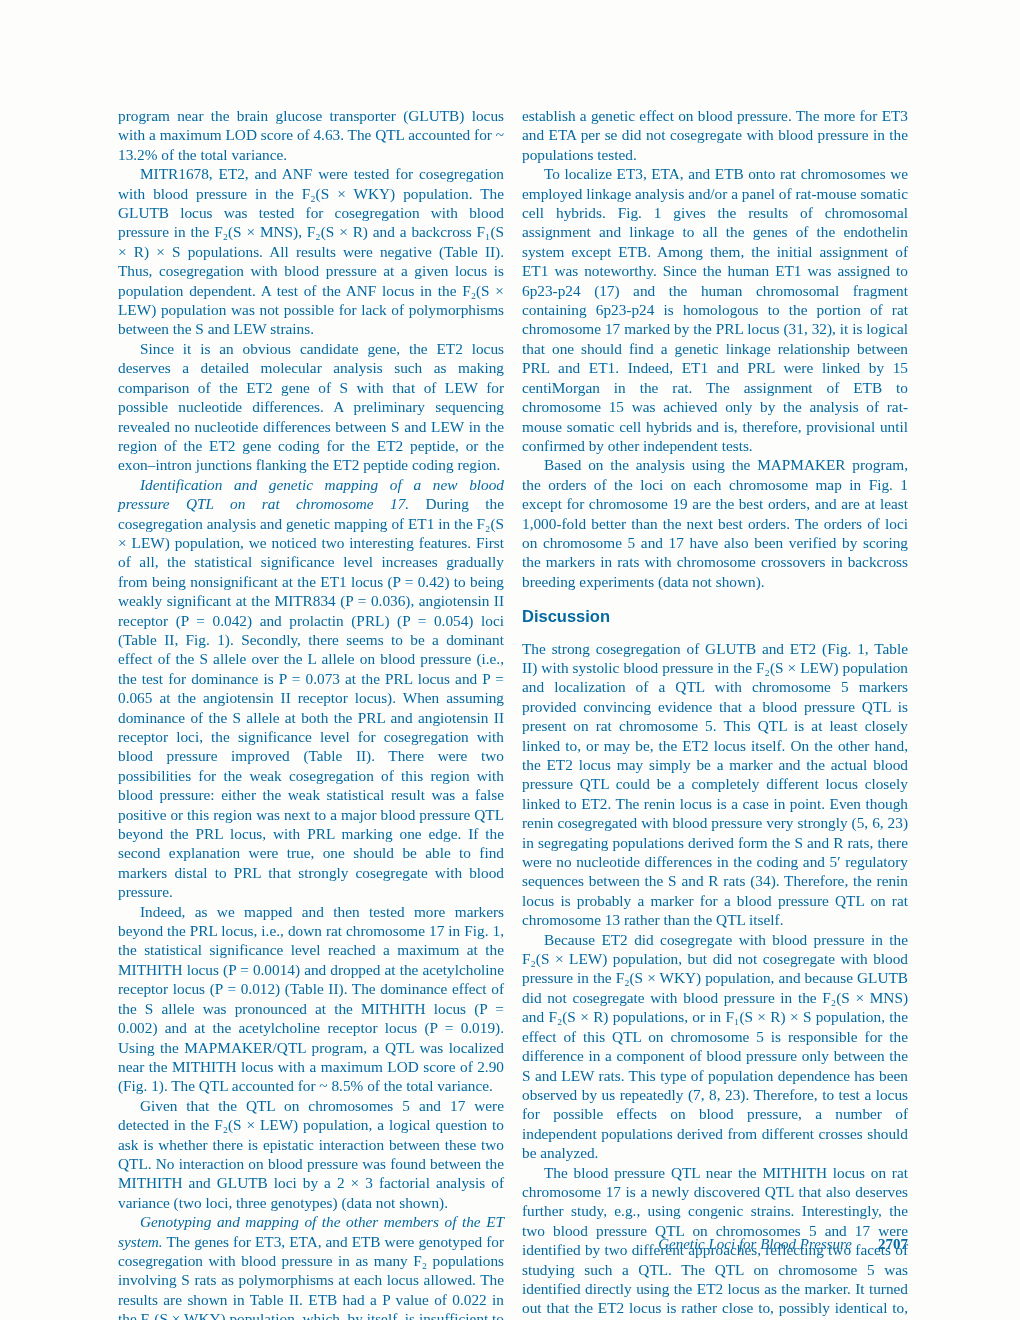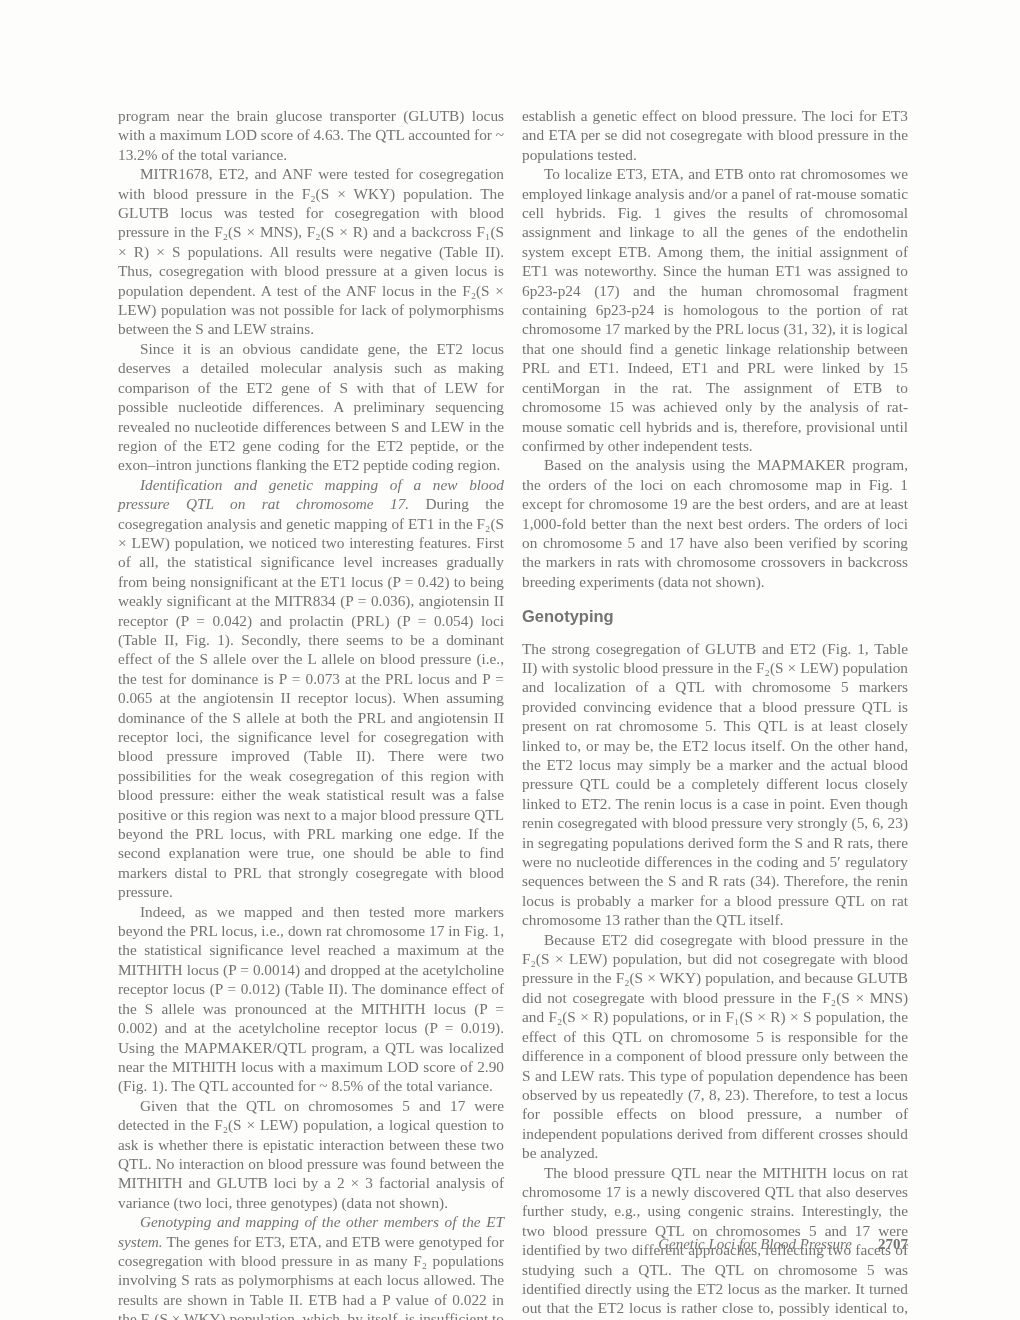--- a/index.html
+++ b/index.html
@@ -6,21 +6,21 @@
     margin: 0;
     padding: 0;
     background: #ffffff;
   }
   .page {
     position: relative;
     width: 1020px;
     height: 1320px;
     background: #fdfdfc;
     font-family: "Liberation Serif", serif;
-    color: #737373;
+    color: #0369a1;
     overflow: hidden;
   }
   .columns {
     position: absolute;
     left: 118px;
     top: 106px;
     width: 790px;
     display: flex;
     gap: 18px;
   }
@@ -70,24 +70,24 @@
     <div class="col">
         <p class="para">program near the brain glucose transporter (GLUTB) locus with a maximum LOD score of 4.63. The QTL accounted for ~ 13.2% of the total variance.</p>
         <p class="para indent">MITR1678, ET2, and ANF were tested for cosegregation with blood pressure in the F₂(S × WKY) population. The GLUTB locus was tested for cosegregation with blood pressure in the F₂(S × MNS), F₂(S × R) and a backcross F₁(S × R) × S populations. All results were negative (Table II). Thus, cosegregation with blood pressure at a given locus is population dependent. A test of the ANF locus in the F₂(S × LEW) population was not possible for lack of polymorphisms between the S and LEW strains.</p>
         <p class="para indent">Since it is an obvious candidate gene, the ET2 locus deserves a detailed molecular analysis such as making comparison of the ET2 gene of S with that of LEW for possible nucleotide differences. A preliminary sequencing revealed no nucleotide differences between S and LEW in the region of the ET2 gene coding for the ET2 peptide, or the exon–intron junctions flanking the ET2 peptide coding region.</p>
         <p class="para indent"><span class="lead">Identification and genetic mapping of a new blood pressure QTL on rat chromosome 17.</span> During the cosegregation analysis and genetic mapping of ET1 in the F₂(S × LEW) population, we noticed two interesting features. First of all, the statistical significance level increases gradually from being nonsignificant at the ET1 locus (P = 0.42) to being weakly significant at the MITR834 (P = 0.036), angiotensin II receptor (P = 0.042) and prolactin (PRL) (P = 0.054) loci (Table II, Fig. 1). Secondly, there seems to be a dominant effect of the S allele over the L allele on blood pressure (i.e., the test for dominance is P = 0.073 at the PRL locus and P = 0.065 at the angiotensin II receptor locus). When assuming dominance of the S allele at both the PRL and angiotensin II receptor loci, the significance level for cosegregation with blood pressure improved (Table II). There were two possibilities for the weak cosegregation of this region with blood pressure: either the weak statistical result was a false positive or this region was next to a major blood pressure QTL beyond the PRL locus, with PRL marking one edge. If the second explanation were true, one should be able to find markers distal to PRL that strongly cosegregate with blood pressure.</p>
         <p class="para indent">Indeed, as we mapped and then tested more markers beyond the PRL locus, i.e., down rat chromosome 17 in Fig. 1, the statistical significance level reached a maximum at the MITHITH locus (P = 0.0014) and dropped at the acetylcholine receptor locus (P = 0.012) (Table II). The dominance effect of the S allele was pronounced at the MITHITH locus (P = 0.002) and at the acetylcholine receptor locus (P = 0.019). Using the MAPMAKER/QTL program, a QTL was localized near the MITHITH locus with a maximum LOD score of 2.90 (Fig. 1). The QTL accounted for ~ 8.5% of the total variance.</p>
         <p class="para indent">Given that the QTL on chromosomes 5 and 17 were detected in the F₂(S × LEW) population, a logical question to ask is whether there is epistatic interaction between these two QTL. No interaction on blood pressure was found between the MITHITH and GLUTB loci by a 2 × 3 factorial analysis of variance (two loci, three genotypes) (data not shown).</p>
         <p class="para indent"><span class="lead">Genotyping and mapping of the other members of the ET system.</span> The genes for ET3, ETA, and ETB were genotyped for cosegregation with blood pressure in as many F₂ populations involving S rats as polymorphisms at each locus allowed. The results are shown in Table II. ETB had a P value of 0.022 in the F₂(S × WKY) population, which, by itself, is insufficient to</p>
       </div>
     <div class="col">
-        <p class="para">establish a genetic effect on blood pressure. The loci for ET3 and ETA per se did not cosegregate with blood pressure in the populations tested.</p>
+        <p class="para">establish a genetic effect on blood pressure. The more for ET3 and ETA per se did not cosegregate with blood pressure in the populations tested.</p>
         <p class="para indent">To localize ET3, ETA, and ETB onto rat chromosomes we employed linkage analysis and/or a panel of rat-mouse somatic cell hybrids. Fig. 1 gives the results of chromosomal assignment and linkage to all the genes of the endothelin system except ETB. Among them, the initial assignment of ET1 was noteworthy. Since the human ET1 was assigned to 6p23-p24 (17) and the human chromosomal fragment containing 6p23-p24 is homologous to the portion of rat chromosome 17 marked by the PRL locus (31, 32), it is logical that one should find a genetic linkage relationship between PRL and ET1. Indeed, ET1 and PRL were linked by 15 centiMorgan in the rat. The assignment of ETB to chromosome 15 was achieved only by the analysis of rat-mouse somatic cell hybrids and is, therefore, provisional until confirmed by other independent tests.</p>
         <p class="para indent">Based on the analysis using the MAPMAKER program, the orders of the loci on each chromosome map in Fig. 1 except for chromosome 19 are the best orders, and are at least 1,000-fold better than the next best orders. The orders of loci on chromosome 5 and 17 have also been verified by scoring the markers in rats with chromosome crossovers in backcross breeding experiments (data not shown).</p>
-        <h2 class="section-heading">Genotyping</h2>
+        <h2 class="section-heading">Discussion</h2>
         <p class="para">The strong cosegregation of GLUTB and ET2 (Fig. 1, Table II) with systolic blood pressure in the F₂(S × LEW) population and localization of a QTL with chromosome 5 markers provided convincing evidence that a blood pressure QTL is present on rat chromosome 5. This QTL is at least closely linked to, or may be, the ET2 locus itself. On the other hand, the ET2 locus may simply be a marker and the actual blood pressure QTL could be a completely different locus closely linked to ET2. The renin locus is a case in point. Even though renin cosegregated with blood pressure very strongly (5, 6, 23) in segregating populations derived form the S and R rats, there were no nucleotide differences in the coding and 5′ regulatory sequences between the S and R rats (34). Therefore, the renin locus is probably a marker for a blood pressure QTL on rat chromosome 13 rather than the QTL itself.</p>
         <p class="para indent">Because ET2 did cosegregate with blood pressure in the F₂(S × LEW) population, but did not cosegregate with blood pressure in the F₂(S × WKY) population, and because GLUTB did not cosegregate with blood pressure in the F₂(S × MNS) and F₂(S × R) populations, or in F₁(S × R) × S population, the effect of this QTL on chromosome 5 is responsible for the difference in a component of blood pressure only between the S and LEW rats. This type of population dependence has been observed by us repeatedly (7, 8, 23). Therefore, to test a locus for possible effects on blood pressure, a number of independent populations derived from different crosses should be analyzed.</p>
         <p class="para indent">The blood pressure QTL near the MITHITH locus on rat chromosome 17 is a newly discovered QTL that also deserves further study, e.g., using congenic strains. Interestingly, the two blood pressure QTL on chromosomes 5 and 17 were identified by two different approaches, reflecting two facets of studying such a QTL. The QTL on chromosome 5 was identified directly using the ET2 locus as the marker. It turned out that the ET2 locus is rather close to, possibly identical to, the QTL itself (Fig. 1). The QTL on chromosome 17, on the other hand, was</p>
       </div>
   </div>
 
   <div class="footer">
     <span class="running-title">Genetic Loci for Blood Pressure</span><span class="page-number">2707</span>
   </div>
 

